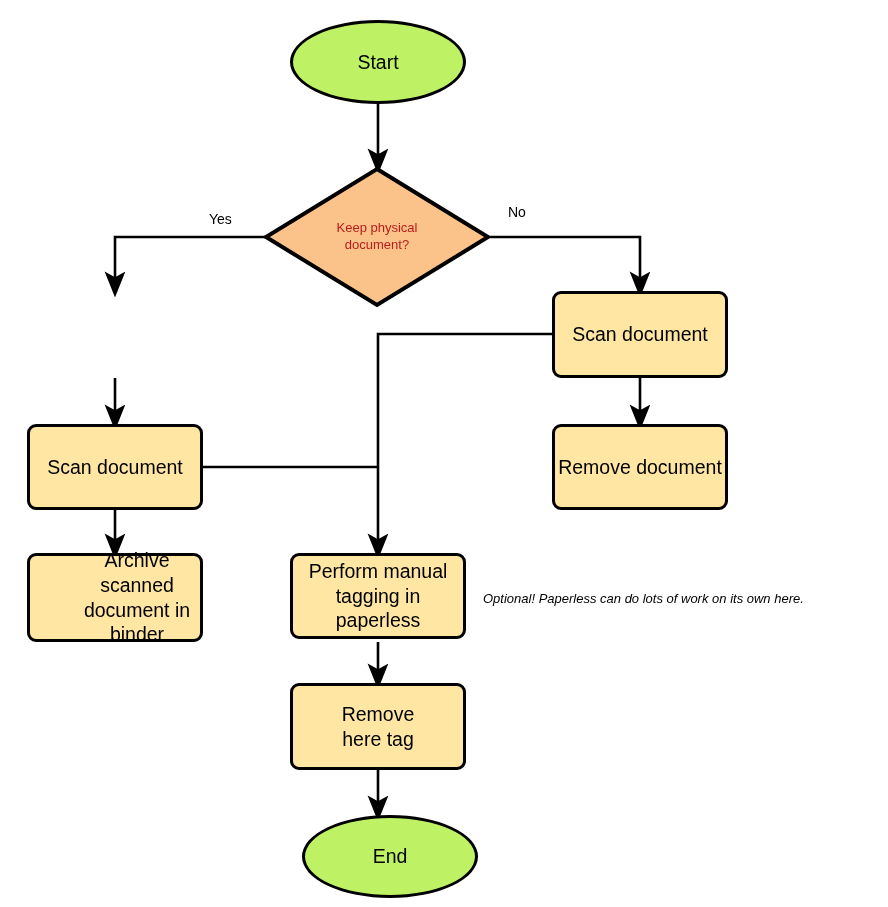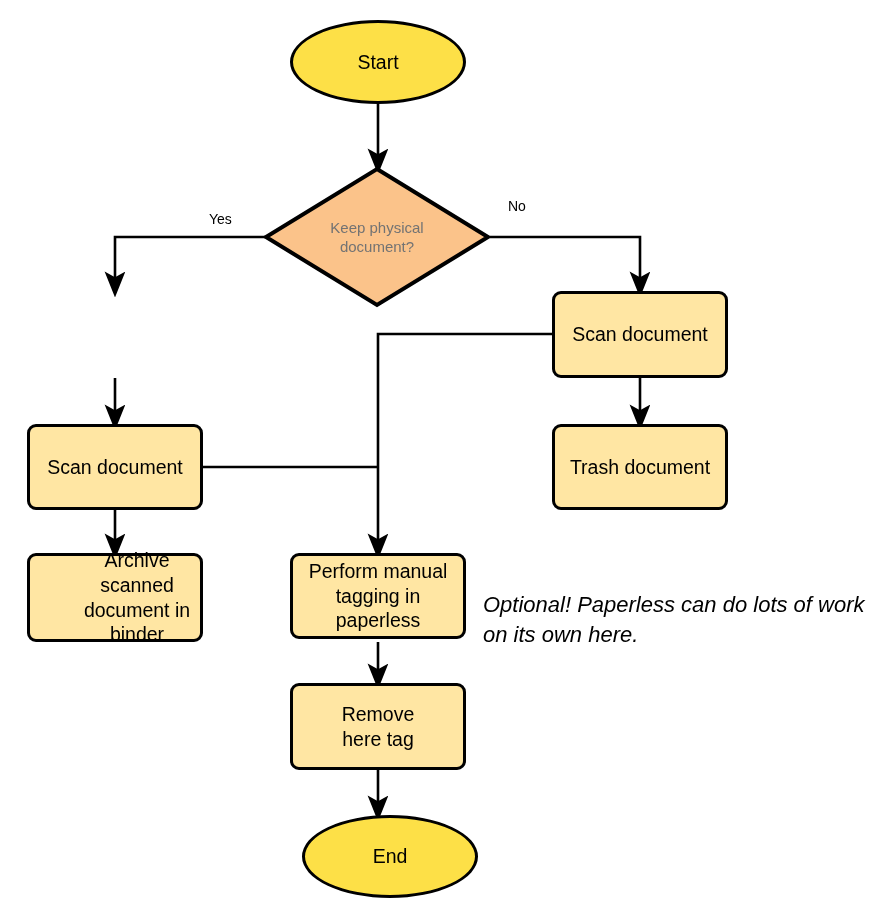--- a/index.html
+++ b/index.html
@@ -36,54 +36,54 @@
     font-size: 19.5px;
     line-height: 1.28;
     white-space: pre-line;
   }
   .process {
     background: #ffe6a3;
     border: 3px solid #000000;
     border-radius: 9px;
   }
   .terminator {
-    background: #fde047;
+    background: #bef264;
     border: 3.5px solid #000000;
     border-radius: 50%;
   }
   .diamond-wrap {
     position: absolute;
     display: flex;
     align-items: center;
     justify-content: center;
   }
   .diamond-wrap svg {
     position: absolute;
     left: 0;
     top: 0;
   }
   .diamond-label {
     position: relative;
     text-align: center;
-    font-size: 15px;
+    font-size: 13px;
     line-height: 1.28;
-    color: #737373;
+    color: #b91c1c;
     white-space: pre-line;
     z-index: 2;
   }
   .edge-label {
     position: absolute;
     font-size: 14px;
     color: #000000;
     white-space: nowrap;
   }
   .note {
     position: absolute;
     font-style: italic;
-    font-size: 22px;
+    font-size: 13px;
     line-height: 1.35;
     color: #000000;
     width: 400px;
   }
 </style>
 </head>
 <body>
 
 <div id="canvas">
 
@@ -123,39 +123,39 @@
 
   <div class="diamond-wrap" style="left:263px; top:166px; width:228px; height:142px;">
     <svg width="228" height="142" viewBox="0 0 228 142" xmlns="http://www.w3.org/2000/svg">
       <polygon points="114,3 225,71 114,139 3,71" fill="#fbc38a" stroke="#000000" stroke-width="4"></polygon>
     </svg>
     <span class="diamond-label">Keep physical
 document?</span>
   </div>
 
   <div class="edge-label" style="left:209px; top:211px;">Yes</div>
-  <div class="edge-label" style="left:508px; top:198px;">No</div>
+  <div class="edge-label" style="left:508px; top:204px;">No</div>
 
 
   <div class="node process" style="left:27px; top:424px; width:176px; height:86px;">
     <span>Scan document</span>
   </div>
 
   <div class="node process" style="left:27px; top:553px; width:176px; height:89px;padding-left:44px;">
     <span>Archive scanned
 document in
 binder</span>
   </div>
 
   <div class="node process" style="left:552px; top:291px; width:176px; height:87px;">
     <span>Scan document</span>
   </div>
 
   <div class="node process" style="left:552px; top:424px; width:176px; height:86px;">
-    <span>Trash document</span>
+    <span>Remove document</span>
   </div>
 
   <div class="node process" style="left:290px; top:553px; width:176px; height:86px;">
     <span>Perform manual
 tagging in
 paperless</span>
   </div>
 
   <div class="node process" style="left:290px; top:683px; width:176px; height:87px;">
     <span>Remove

